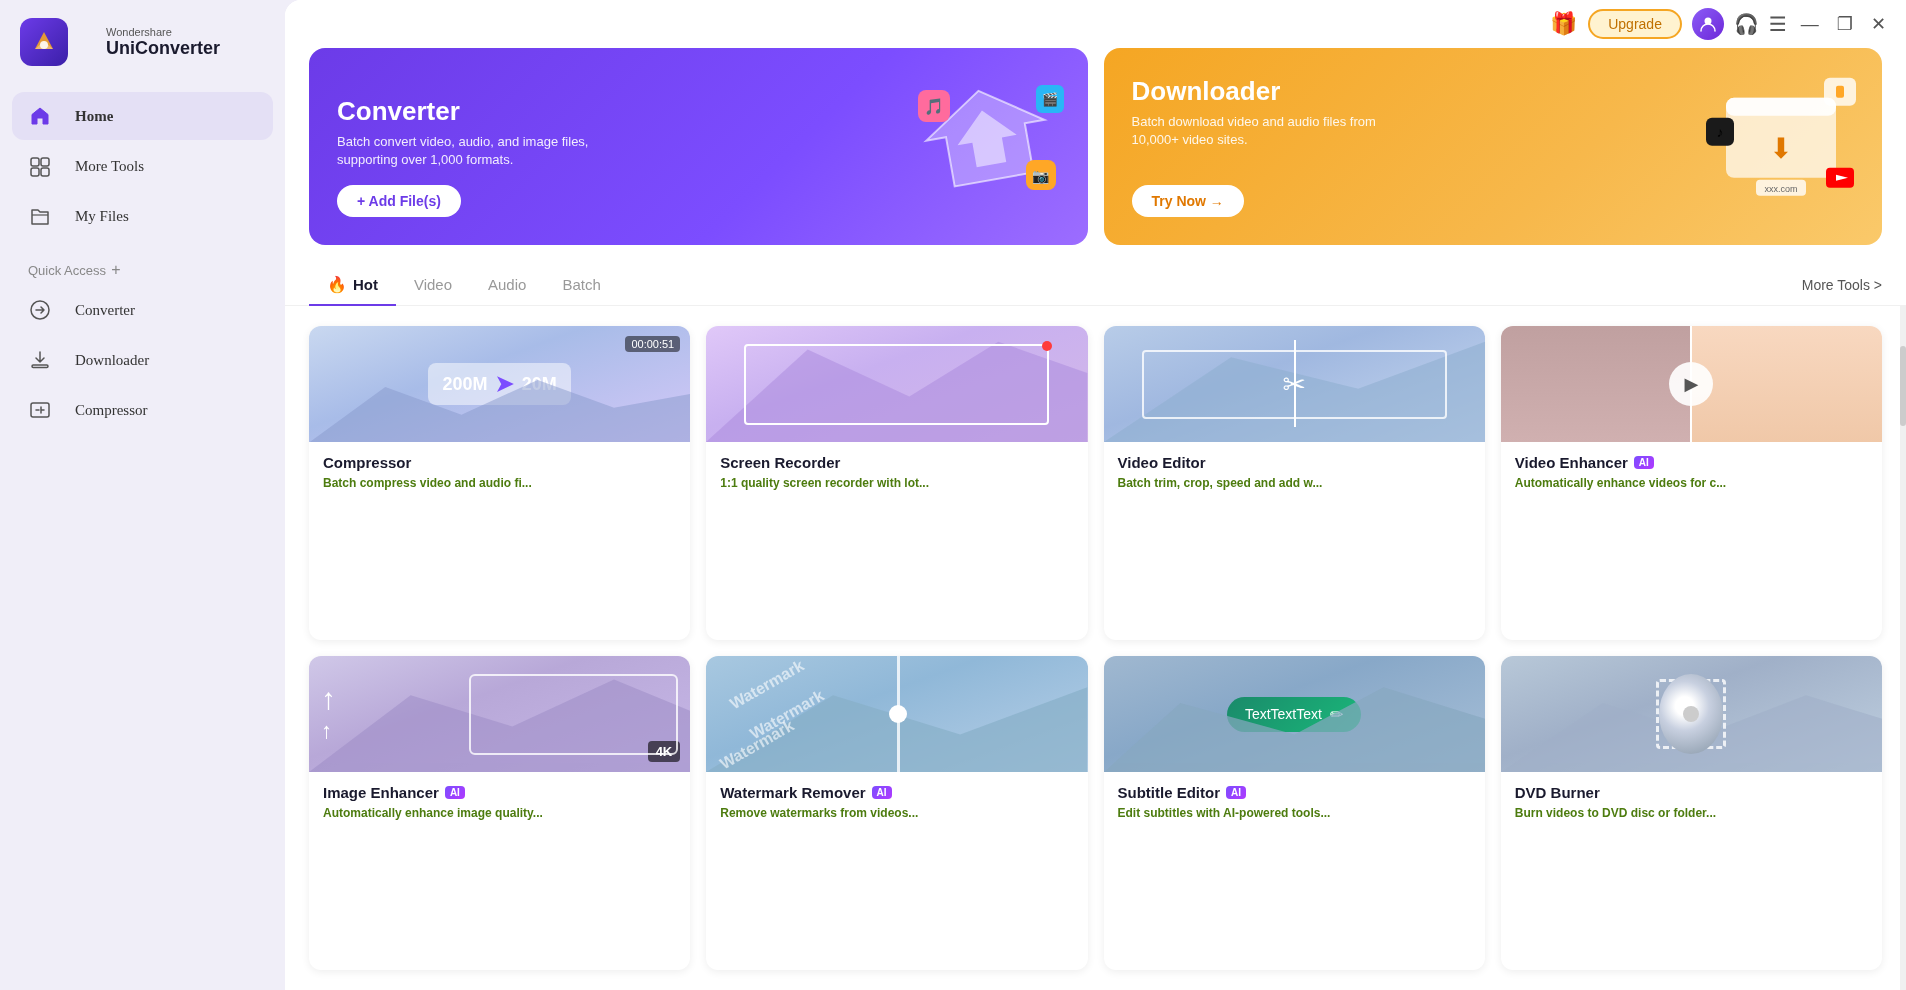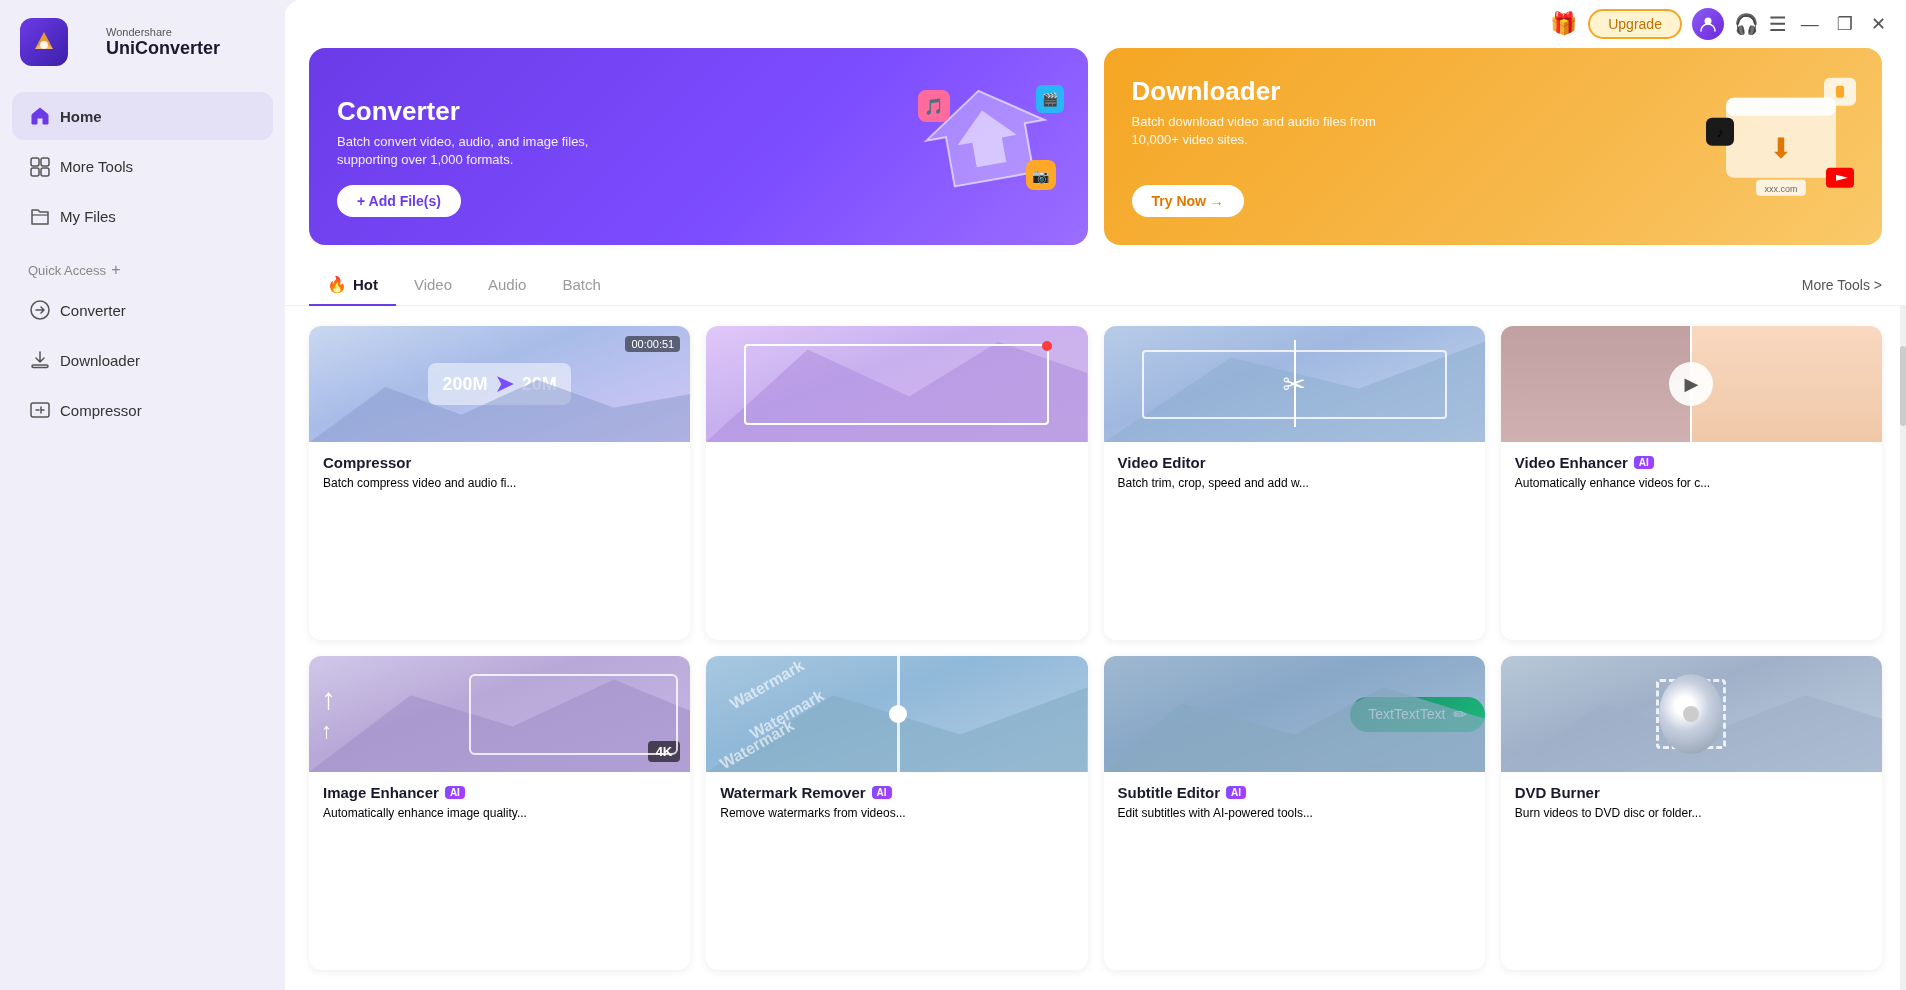--- a/index.html
+++ b/index.html
@@ -32,29 +32,30 @@
     }
     .logo-icon svg { width: 30px; height: 30px; }
     .logo-text { display: flex; flex-direction: column; margin-left: 28px; }
     .logo-brand { font-size: 11px; color: #555; font-weight: 400; }
     .logo-product { font-size: 18px; font-weight: 700; color: #1a1a2e; }
 
     .sidebar-nav { padding: 8px 12px; }
     .nav-item {
       display: flex;
       align-items: center;
-      gap: 8px;
+      gap: 23px;
       padding: 12px 16px;
       border-radius: 12px;
       cursor: pointer;
       font-size: 15px;
       font-weight: 500;
       color: #333;
       transition: background 0.15s;
       margin-bottom: 2px;
+      font-family: Liberation Serif, serif;
     }
     .nav-item.active { background: #e4e0f5; font-weight: 600; }
     .nav-icon { width: 24px; height: 24px; display: flex; align-items: center; justify-content: center; }
 
     .sidebar-section-title {
       display: flex;
       align-items: center;
       justify-content: flex-start;
       padding: 10px 16px 6px 28px;
       font-size: 13px;
@@ -213,21 +214,21 @@
       gap: 6px;
     }
     .ai-badge {
       background: linear-gradient(135deg, #7c4dff, #b039ff);
       color: #fff;
       font-size: 10px;
       font-weight: 700;
       padding: 1px 5px;
       border-radius: 4px;
     }
-    .tool-card-desc { font-size: 12px; color: #000000; line-height: 1.4; }
+    .tool-card-desc { font-size: 12px; color: #4d7c0f; line-height: 1.4; font-weight: bold; }
 
     
     .thumb-compressor {
       background: linear-gradient(160deg, #c9d8f0 0%, #a8bce8 40%, #d4c8f8 100%);
       display: flex; align-items: center; justify-content: center; position: relative;
     }
     .thumb-screen-recorder {
       background: linear-gradient(160deg, #e0c8f8 0%, #c8b0f0 40%, #d4b8e8 100%);
       display: flex; align-items: center; justify-content: center;
     }
@@ -238,21 +239,21 @@
     .thumb-image-enhancer {
       background: linear-gradient(160deg, #d0c8e8 0%, #b8a8d8 40%, #c8b8e8 100%);
       display: flex; align-items: center; justify-content: center;
     }
     .thumb-watermark {
       background: linear-gradient(160deg, #a8c8e0 0%, #90b8d8 40%, #b8d0e8 100%);
       display: flex; align-items: center; justify-content: center;
     }
     .thumb-subtitle {
       background: linear-gradient(160deg, #a0b8d0 0%, #88a8c8 40%, #a8c0d8 100%);
-      display: flex; align-items: center; justify-content: flex-end;
+      display: flex; align-items: center; justify-content: center;
     }
     .thumb-dvd {
       background: linear-gradient(160deg, #b8c8d8 0%, #a0b0c8 40%, #c0d0e0 100%);
       display: flex; align-items: center; justify-content: center;
     }
 
     
     .compressor-inner {
       display: flex; align-items: center; gap: 8px;
       background: rgba(255,255,255,0.5); border-radius: 8px; padding: 8px 14px;
@@ -537,20 +538,26 @@
 
     <div class="tool-card">
       <div class="tool-thumb thumb-screen-recorder">
         <svg style="position:absolute;bottom:0;left:0;width:100%;height:100%;opacity:0.6" viewBox="0 0 300 148" preserveAspectRatio="none">
           <polygon points="0,148 80,30 160,90 230,20 300,60 300,148" fill="#b090e0"></polygon>
         </svg>
         <div class="screen-frame">
           <div class="rec-dot"></div>
         </div>
       </div>
+      <div class="tool-card-body">
+        <div class="tool-card-title">
+          <span>Screen Recorder</span>
+        </div>
+        <div class="tool-card-desc">1:1 quality screen recorder with lot...</div>
+      </div>
     </div>
 
     <div class="tool-card">
       <div class="tool-thumb thumb-video-editor">
         <svg style="position:absolute;bottom:0;left:0;width:100%;height:100%;opacity:0.6" viewBox="0 0 300 148" preserveAspectRatio="none">
           <polygon points="0,148 100,40 200,80 300,20 300,148" fill="#90b0d0"></polygon>
         </svg>
 
         <div style="position:absolute;width:80%;height:60%;border:2px solid rgba(255,255,255,0.8);border-radius:4px;display:flex;align-items:center;justify-content:center;">
           <span style="color:#fff;font-size:28px;">✂</span>

